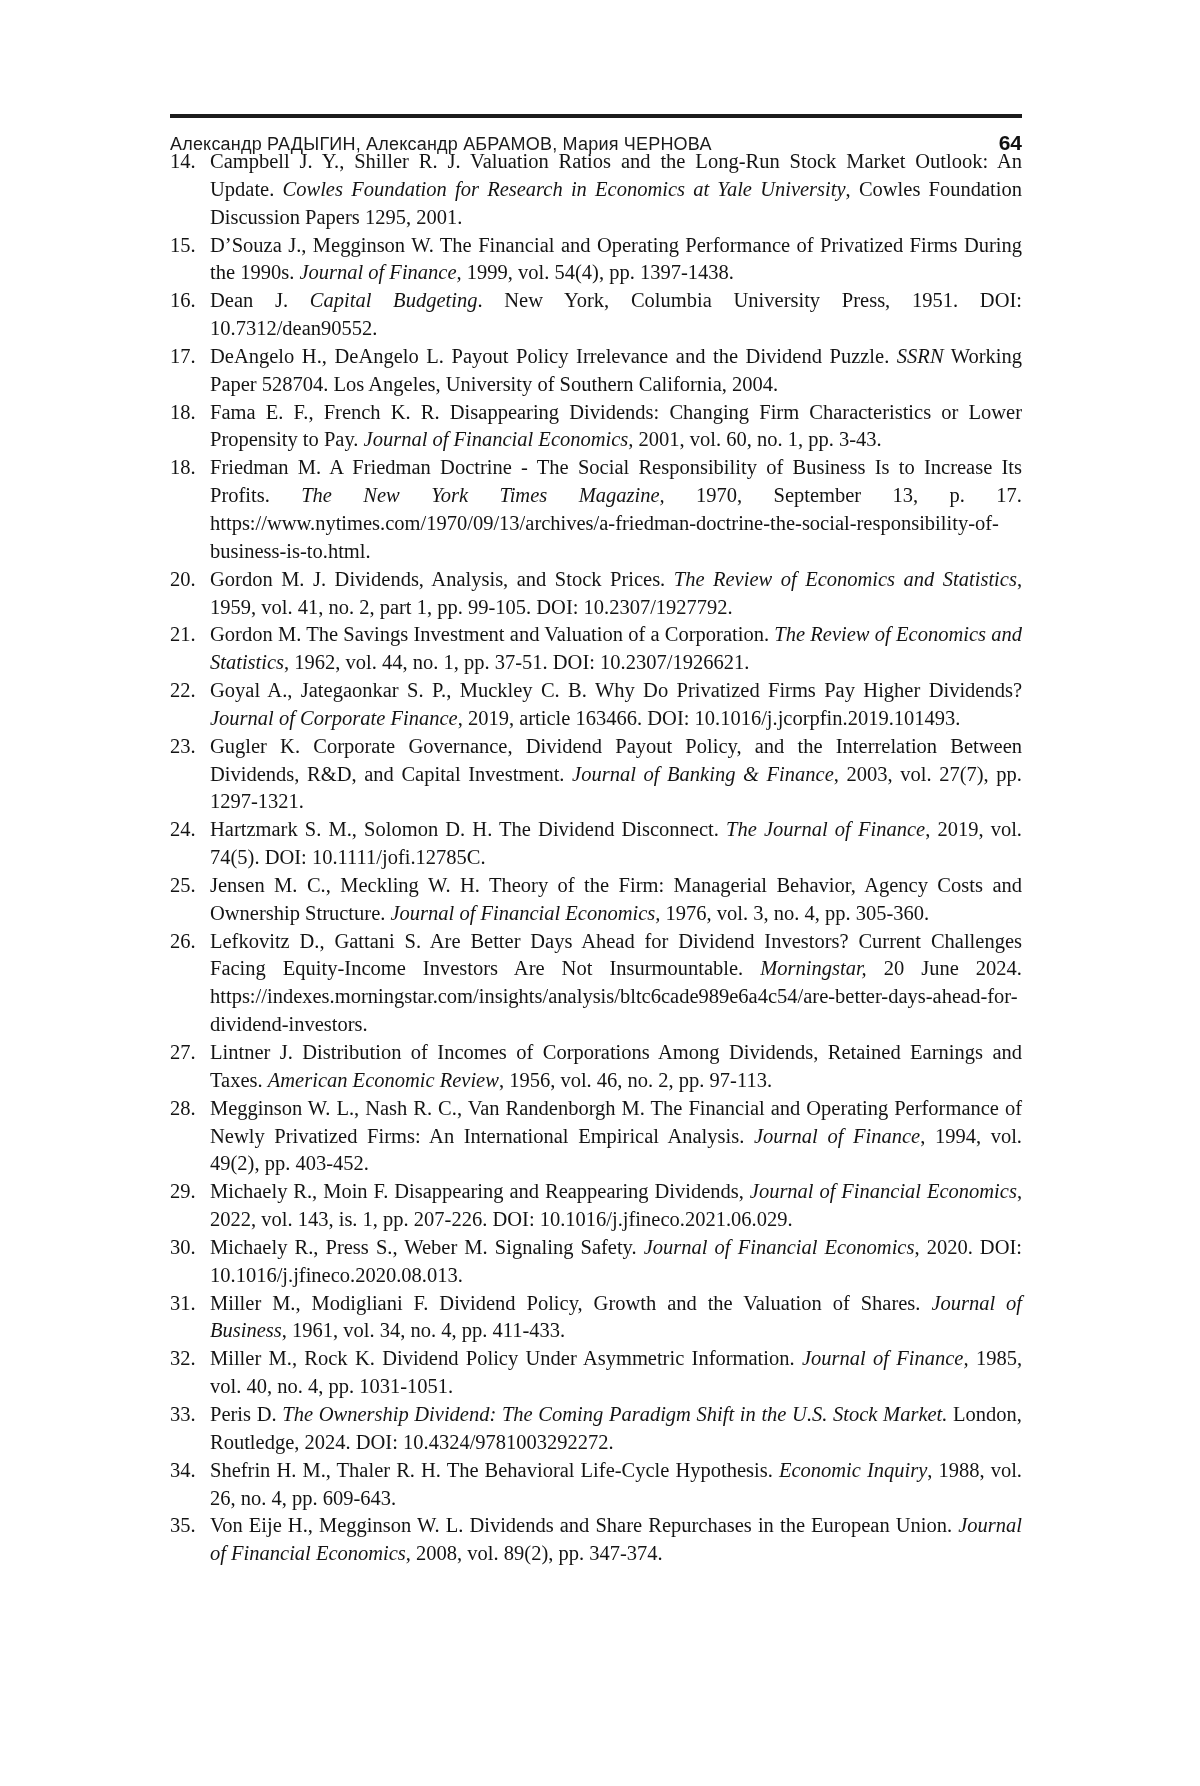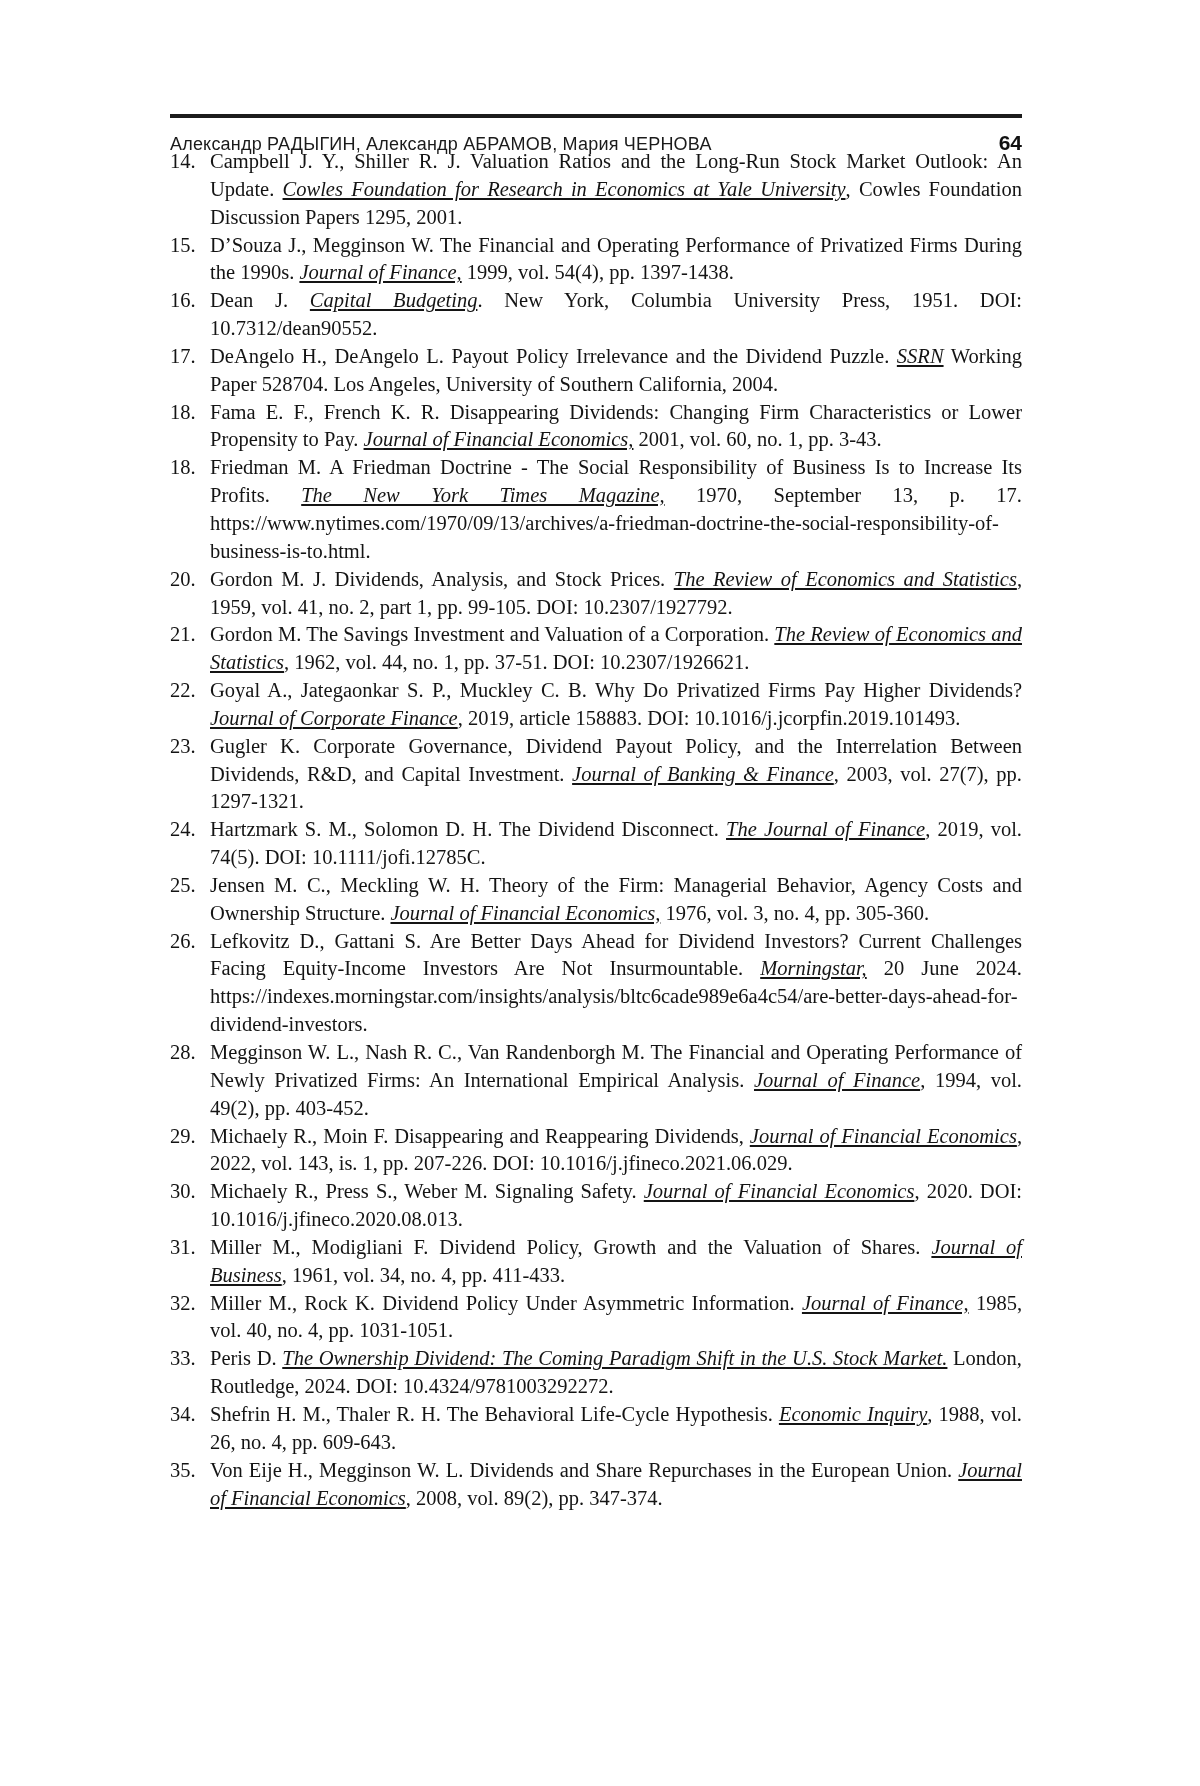--- a/index.html
+++ b/index.html
@@ -61,21 +61,21 @@
   .ref {
     padding-left: 40px;
     text-indent: -40px;
     overflow-wrap: break-word;
   }
   .ref .num {
     display: inline-block;
     width: 40px;
     text-indent: 0;
   }
-  .ref i { font-style: italic; text-decoration: underline; }
+  .ref i { font-style: italic; }
 </style>
 </head>
 <body>
 
 <div class="page">
 
   <div class="running-head">
     <span class="authors">Александр РАДЫГИН, Александр АБРАМОВ, Мария ЧЕРНОВА</span>
     <span class="pagenum">64</span>
   </div>
@@ -92,30 +92,31 @@
   <div class="ref"><span class="num">17.</span><span class="txt"><span>DeAngelo H., DeAngelo L. Payout Policy Irrelevance and the Dividend Puzzle. </span><i>SSRN</i><span> Working Paper 528704. Los Angeles, University of Southern California, 2004.</span></span></div>
 
   <div class="ref"><span class="num">18.</span><span class="txt"><span>Fama E. F., French K. R. Disappearing Dividends: Changing Firm Characteristics or Lower Propensity to Pay. </span><i>Journal of Financial Economics,</i><span> 2001, vol. 60, no. 1, pp. 3-43.</span></span></div>
 
   <div class="ref"><span class="num">18.</span><span class="txt"><span>Friedman M. A Friedman Doctrine - The Social Responsibility of Business Is to Increase Its Profits. </span><i>The New York Times Magazine,</i><span> 1970, September 13, p. 17. https://www.nytimes.com/1970/09/13/archives/a-friedman-doctrine-the-social-responsibility-of-business-is-to.html.</span></span></div>
 
   <div class="ref"><span class="num">20.</span><span class="txt"><span>Gordon M. J. Dividends, Analysis, and Stock Prices. </span><i>The Review of Economics and Statistics</i><span>, 1959, vol. 41, no. 2, part 1, pp. 99-105. DOI: 10.2307/1927792.</span></span></div>
 
   <div class="ref"><span class="num">21.</span><span class="txt"><span>Gordon M. The Savings Investment and Valuation of a Corporation. </span><i>The Review of Economics and Statistics</i><span>, 1962, vol. 44, no. 1, pp. 37-51. DOI: 10.2307/1926621.</span></span></div>
 
-  <div class="ref"><span class="num">22.</span><span class="txt"><span>Goyal A., Jategaonkar S. P., Muckley C. B. Why Do Privatized Firms Pay Higher Dividends? </span><i>Journal of Corporate Finance</i><span>, 2019, article 158883. DOI: 10.1016/j.jcorpfin.2019.101493.</span></span></div>
+  <div class="ref"><span class="num">22.</span><span class="txt"><span>Goyal A., Jategaonkar S. P., Muckley C. B. Why Do Privatized Firms Pay Higher Dividends? </span><i>Journal of Corporate Finance</i><span>, 2019, article 163466. DOI: 10.1016/j.jcorpfin.2019.101493.</span></span></div>
 
   <div class="ref"><span class="num">23.</span><span class="txt"><span>Gugler K. Corporate Governance, Dividend Payout Policy, and the Interrelation Between Dividends, R&amp;D, and Capital Investment. </span><i>Journal of Banking &amp; Finance</i><span>, 2003, vol. 27(7), pp. 1297-1321.</span></span></div>
 
   <div class="ref"><span class="num">24.</span><span class="txt"><span>Hartzmark S. M., Solomon D. H. The Dividend Disconnect. </span><i>The Journal of Finance</i><span>, 2019, vol. 74(5). DOI: 10.1111/jofi.12785C.</span></span></div>
 
   <div class="ref"><span class="num">25.</span><span class="txt"><span>Jensen M. C., Meckling W. H. Theory of the Firm: Managerial Behavior, Agency Costs and Ownership Structure. </span><i>Journal of Financial Economics,</i><span> 1976, vol. 3, no. 4, pp. 305-360.</span></span></div>
 
   <div class="ref"><span class="num">26.</span><span class="txt"><span>Lefkovitz D., Gattani S. Are Better Days Ahead for Dividend Investors? Current Challenges Facing Equity-Income Investors Are Not Insurmountable. </span><i>Morningstar,</i><span> 20 June 2024. https://indexes.morningstar.com/insights/analysis/bltc6cade989e6a4c54/are-better-days-ahead-for-dividend-investors.</span></span></div>
 
+  <div class="ref"><span class="num">27.</span><span class="txt"><span>Lintner J. Distribution of Incomes of Corporations Among Dividends, Retained Earnings and Taxes. </span><i>American Economic Review</i><span>, 1956, vol. 46, no. 2, pp. 97-113.</span></span></div>
 
   <div class="ref"><span class="num">28.</span><span class="txt"><span>Megginson W. L., Nash R. C., Van Randenborgh M. The Financial and Operating Performance of Newly Privatized Firms: An International Empirical Analysis. </span><i>Journal of Finance</i><span>, 1994, vol. 49(2), pp. 403-452.</span></span></div>
 
   <div class="ref"><span class="num">29.</span><span class="txt"><span>Michaely R., Moin F. Disappearing and Reappearing Dividends, </span><i>Journal of Financial Economics</i><span>, 2022, vol. 143, is. 1, pp. 207-226. DOI: 10.1016/j.jfineco.2021.06.029.</span></span></div>
 
   <div class="ref"><span class="num">30.</span><span class="txt"><span>Michaely R., Press S., Weber M. Signaling Safety. </span><i>Journal of Financial Economics</i><span>, 2020. DOI: 10.1016/j.jfineco.2020.08.013.</span></span></div>
 
   <div class="ref"><span class="num">31.</span><span class="txt"><span>Miller M., Modigliani F. Dividend Policy, Growth and the Valuation of Shares. </span><i>Journal of Business</i><span>, 1961, vol. 34, no. 4, pp. 411-433.</span></span></div>
 
   <div class="ref"><span class="num">32.</span><span class="txt"><span>Miller M., Rock K. Dividend Policy Under Asymmetric Information. </span><i>Journal of Finance,</i><span> 1985, vol. 40, no. 4, pp. 1031-1051.</span></span></div>

